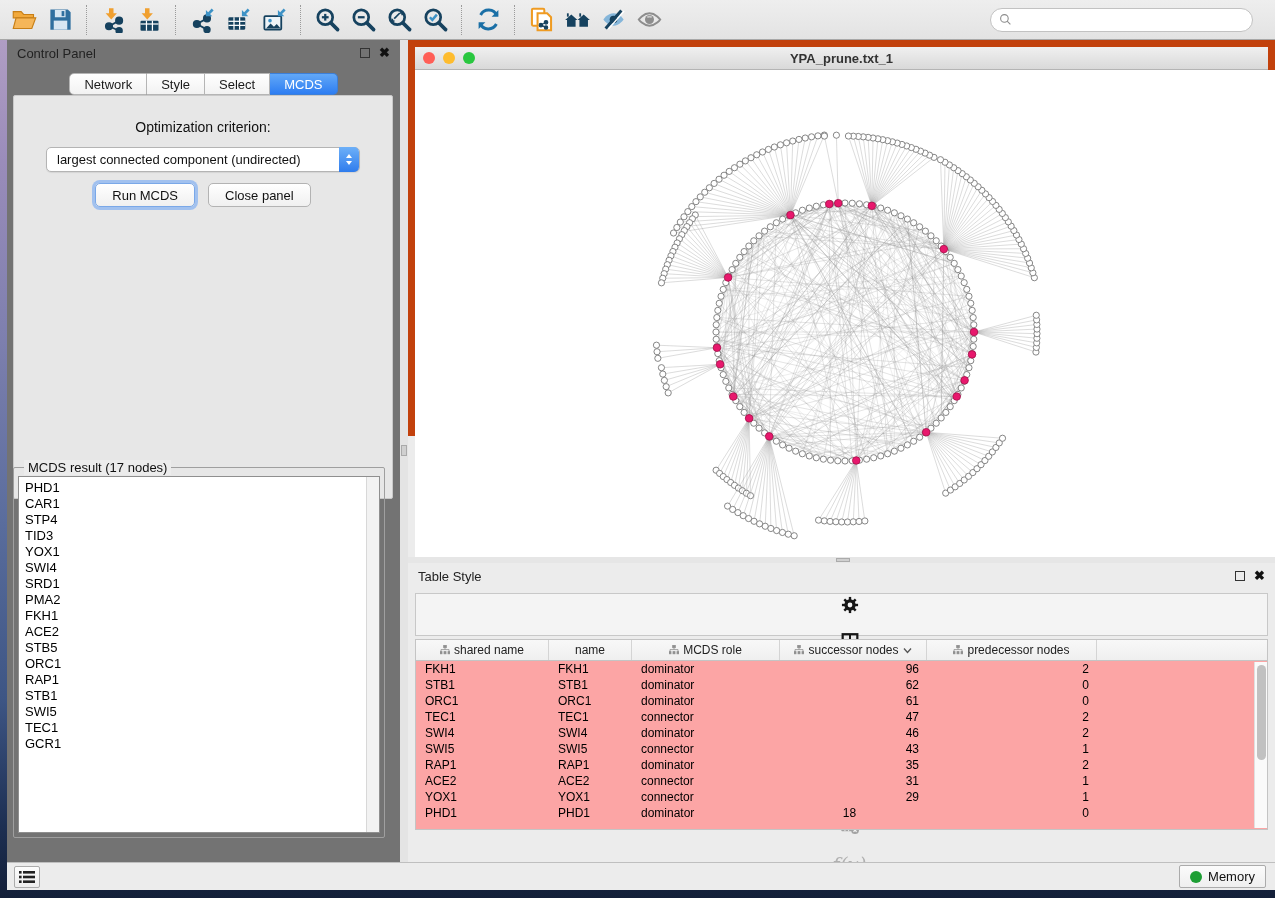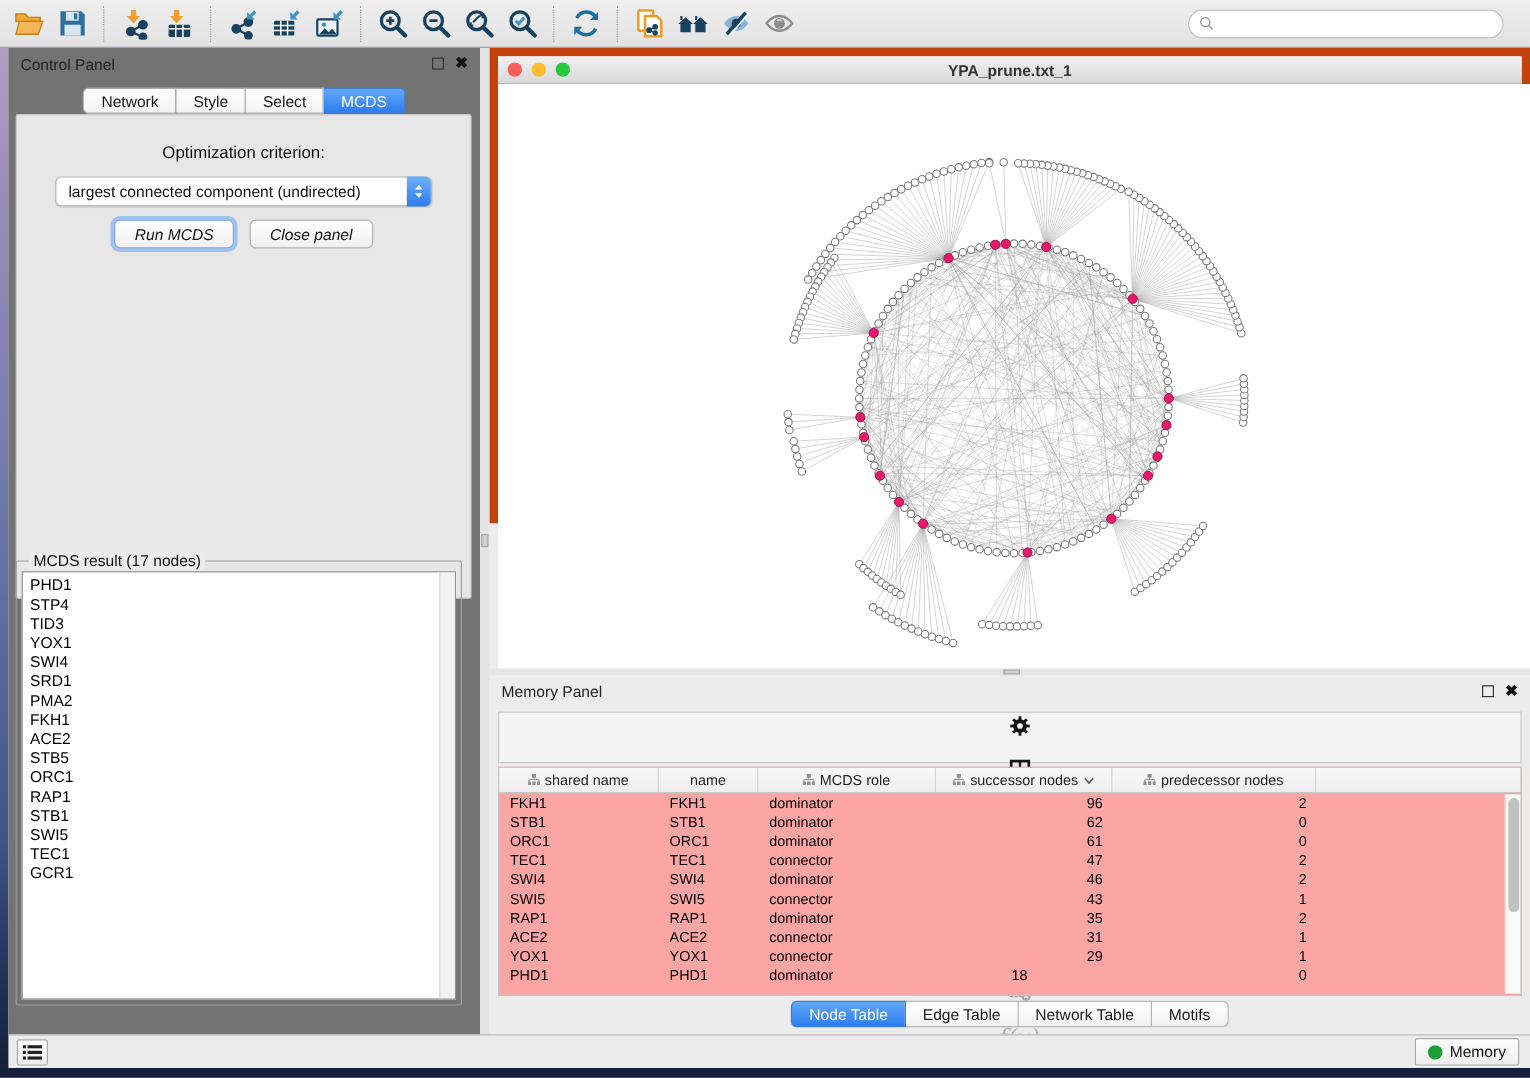--- a/index.html
+++ b/index.html
@@ -42,21 +42,21 @@
     border:1px solid #b4b4b4; border-radius:5px; display:flex; align-items:center;
     padding-left:10px; font-size:13px; position:relative; box-shadow:0 1px 1px rgba(0,0,0,.08); }
   #criterion .stepper { position:absolute; right:0; top:-1px; width:20px; height:25px;
     background:linear-gradient(#6db0f8,#2f7ced); border-radius:0 5px 5px 0;
     display:flex; flex-direction:column; align-items:center; justify-content:center; }
   .chev { width:0; height:0; border-left:3.5px solid transparent; border-right:3.5px solid transparent; }
   .chev.up { border-bottom:4.5px solid #fff; margin-bottom:2.5px; }
   .chev.down { border-top:4.5px solid #fff; }
   #cp-buttons { margin-top:11px; display:flex; justify-content:center; gap:13px; }
   .mac-btn { height:24px; background:linear-gradient(#ffffff,#f0f0f0); border:1px solid #b3b3b3;
-    border-radius:5px; padding:0 16px; font-size:13px; display:flex; align-items:center; color:#111;font-style:italic; }
+    border-radius:5px; padding:0 16px; font-size:13px; display:flex; align-items:center; color:#111; }
   .mac-btn.focus { box-shadow:0 0 0 3px rgba(103,163,245,.55); border-color:#7aa8e8; }
   
   #result-group { position:absolute; left:6px; top:427px; width:372px; height:371px;
     border:1px solid #9f9f9f; border-radius:2px;text-decoration:underline; }
   #result-title { position:absolute; left:10px; top:-8px; background:#ececec; padding:0 4px; font-size:13px; }
   #result-list { position:absolute; left:4px; top:8px; width:362px; height:357px;
     background:#fff; border:1px solid #8f8f8f; overflow:hidden; }
   #result-items { padding:3px 0 0 6px; }
   .result-item { font-size:13px; line-height:16px; color:#000; }
   #result-scroll { position:absolute; right:0; top:0; width:13px; height:100%;
@@ -303,20 +303,21 @@
       <div id="cp-buttons">
         <button class="mac-btn focus">Run MCDS</button>
         <button class="mac-btn">Close panel</button>
       </div>
     </div>
     <div id="result-group">
       <span id="result-title">MCDS result (17 nodes)</span>
       <div id="result-list">
         <div id="result-items">
             <div class="result-item">PHD1</div>
+            <div class="result-item">CAR1</div>
             <div class="result-item">STP4</div>
             <div class="result-item">TID3</div>
             <div class="result-item">YOX1</div>
             <div class="result-item">SWI4</div>
             <div class="result-item">SRD1</div>
             <div class="result-item">PMA2</div>
             <div class="result-item">FKH1</div>
             <div class="result-item">ACE2</div>
             <div class="result-item">STB5</div>
             <div class="result-item">ORC1</div>
@@ -1176,21 +1177,21 @@
           </svg>
       </div>
     </div>
 
     <div id="h-splitter">
         <div id="h-grip"></div>
       </div>
 
     <div id="table-panel">
       <div class="panel-head">
-        <span class="panel-title">Memory Panel</span>
+        <span class="panel-title">Table Style</span>
         <span class="panel-btns">
           <span class="float-btn"></span>
           <span class="close-btn">✖</span>
         </span>
       </div>
       <div id="tp-toolbar">
           <div class="tp-icon">
             <svg viewBox="0 0 24 24" xmlns="http://www.w3.org/2000/svg">
               <g fill="#161616">
                 <rect x="10.7" y="3.2" width="2.6" height="17.6"></rect>
@@ -1401,26 +1402,20 @@
               <div class="td" style="width: 83px; flex: 0 0 83px; text-align: left; padding: 0px 0px 0px 9px;">PHD1</div>
               <div class="td" style="width: 148px; flex: 0 0 148px; text-align: left; padding: 0px 0px 0px 9px;">dominator</div>
               <div class="td" style="width: 147px; flex: 0 0 147px; text-align: center; padding: 0px 8px 0px 0px;">18</div>
               <div class="td" style="width: 170px; flex: 0 0 170px; text-align: right; padding: 0px 8px 0px 0px;">0</div>
             </div>
           </div>
         <div id="tp-scroll">
             <div id="tp-thumb"></div>
           </div>
       </div>
-      <div id="tp-tabbar" class="seg-tabs">
-          <div class="seg active">Node Table</div>
-          <div class="seg">Edge Table</div>
-          <div class="seg">Network Table</div>
-          <div class="seg">Motifs</div>
-        </div>
     </div>
   </div>
 </div>
 
 <div id="status-bar">
   <div id="list-btn">
     <svg width="16" height="14" viewBox="0 0 16 14">
         <g fill="#222">
           <rect x="0" y="1" width="2.6" height="2.6"></rect>
           <rect x="4" y="1" width="12" height="2.6"></rect>

